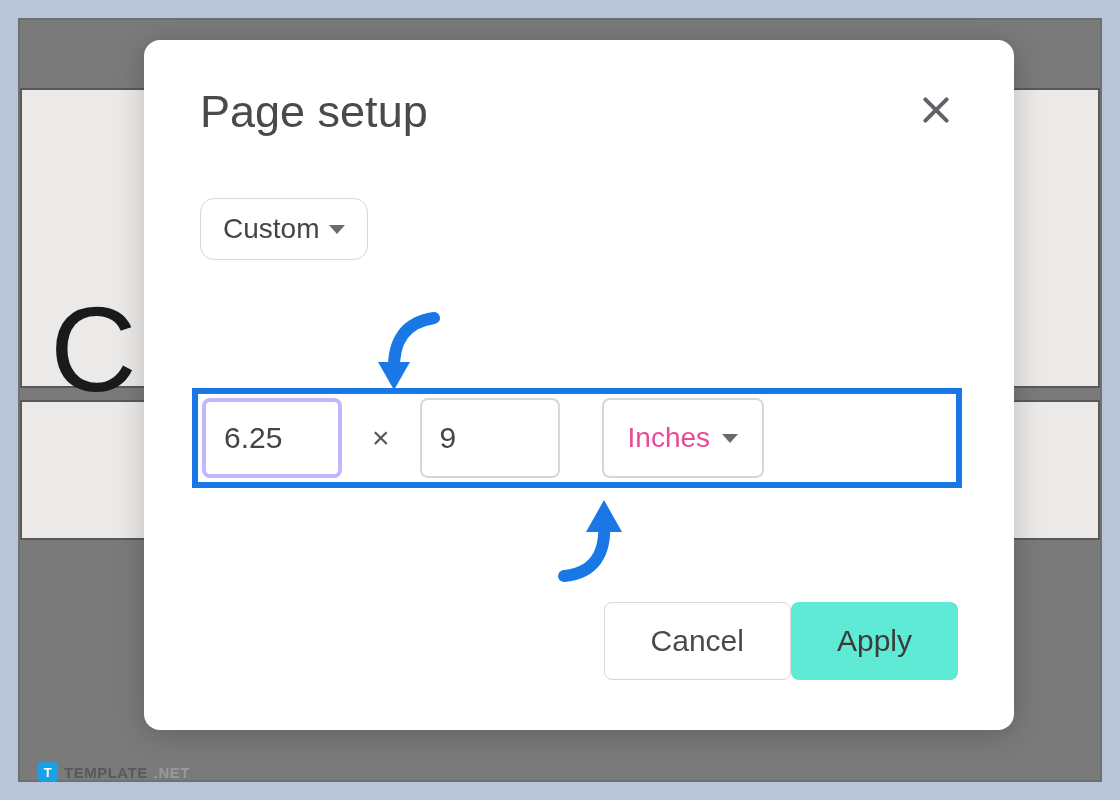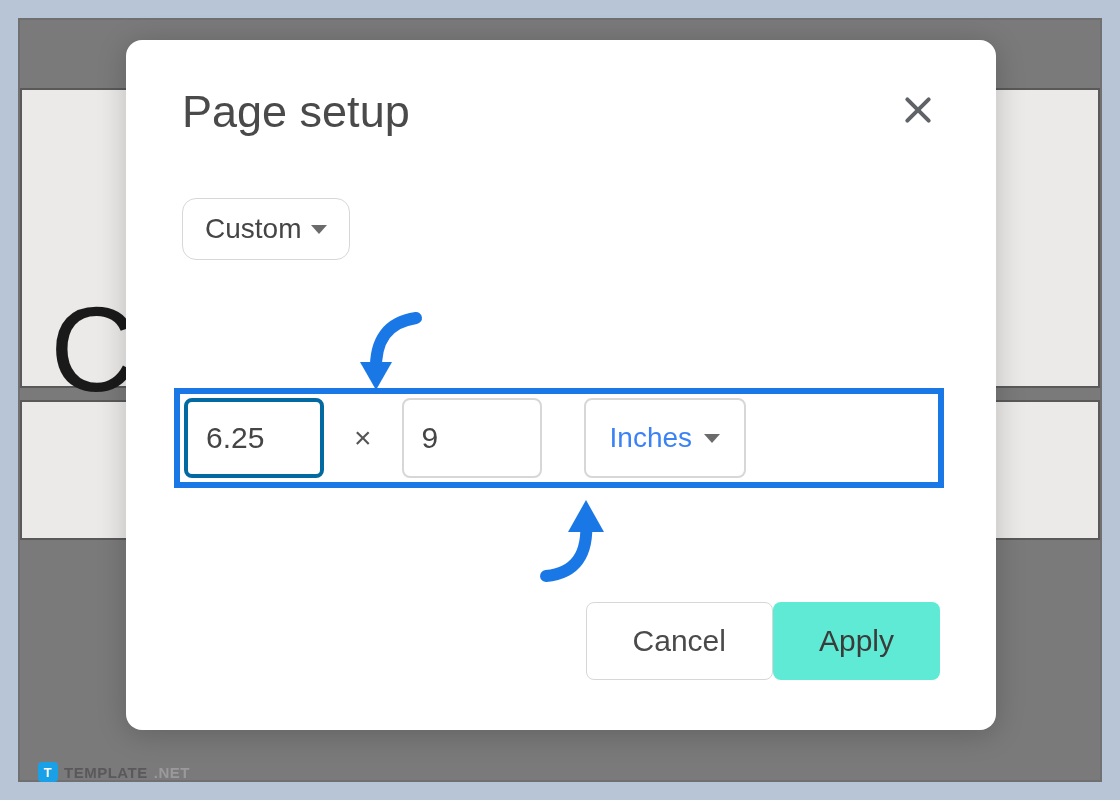--- a/index.html
+++ b/index.html
@@ -52,21 +52,21 @@
     color: #fff;
     border-radius: 4px;
     font-size: 13px;
     font-weight: 900;
     display: flex; align-items: center; justify-content: center;
   }
   .watermark .dot-net { color: #9a9a9a; font-weight: 700; }
 
   .dialog {
     position: absolute;
-    left: 126px; top: 40px;
+    left: 144px; top: 40px;
     width: 870px;
     height: 690px;
     background: #fff;
     border-radius: 16px;
     box-shadow: 0 4px 30px rgba(0,0,0,0.2);
     padding: 46px 56px 50px 56px;
   }
 
   .dialog-header {
     display: flex;
@@ -130,37 +130,37 @@
     border: 2px solid #d7d7d7;
     border-radius: 8px;
     padding: 0 18px;
     font-size: 30px;
     color: #454545;
     display: flex;
     align-items: center;
     background: #fff;
   }
   .dim-input.focused {
-    border: 4px solid #0369a1;
+    border: 4px solid #c4b5fd;
   }
   .times {
     font-size: 30px;
     color: #555;
     padding: 0 4px;
   }
   .unit-select {
     display: flex;
     align-items: center;
     gap: 12px;
     border: 2px solid #d7d7d7;
     border-radius: 8px;
     padding: 0 24px;
     height: 80px;
     font-size: 28px;
-    color: #3b82f6;
+    color: #ec4899;
     cursor: pointer;
     margin-left: 16px;
   }
 
   
   .arrow {
     position: absolute;
     pointer-events: none;
   }
   .arrow svg { overflow: visible; }

